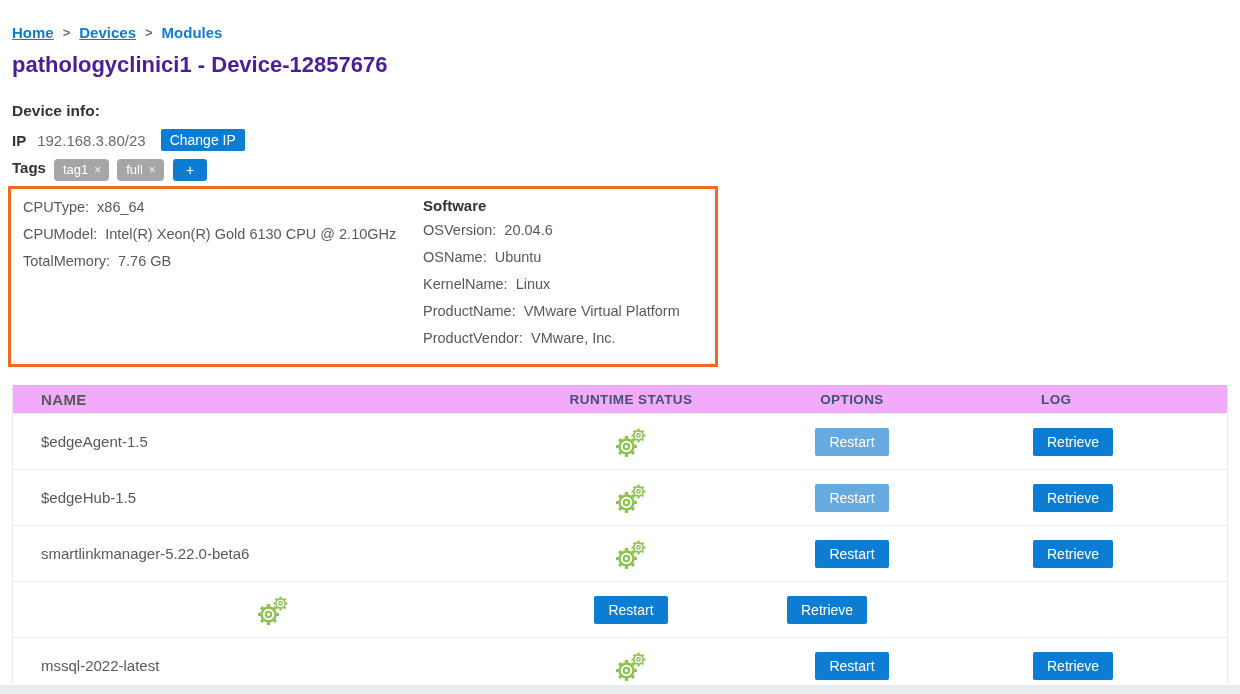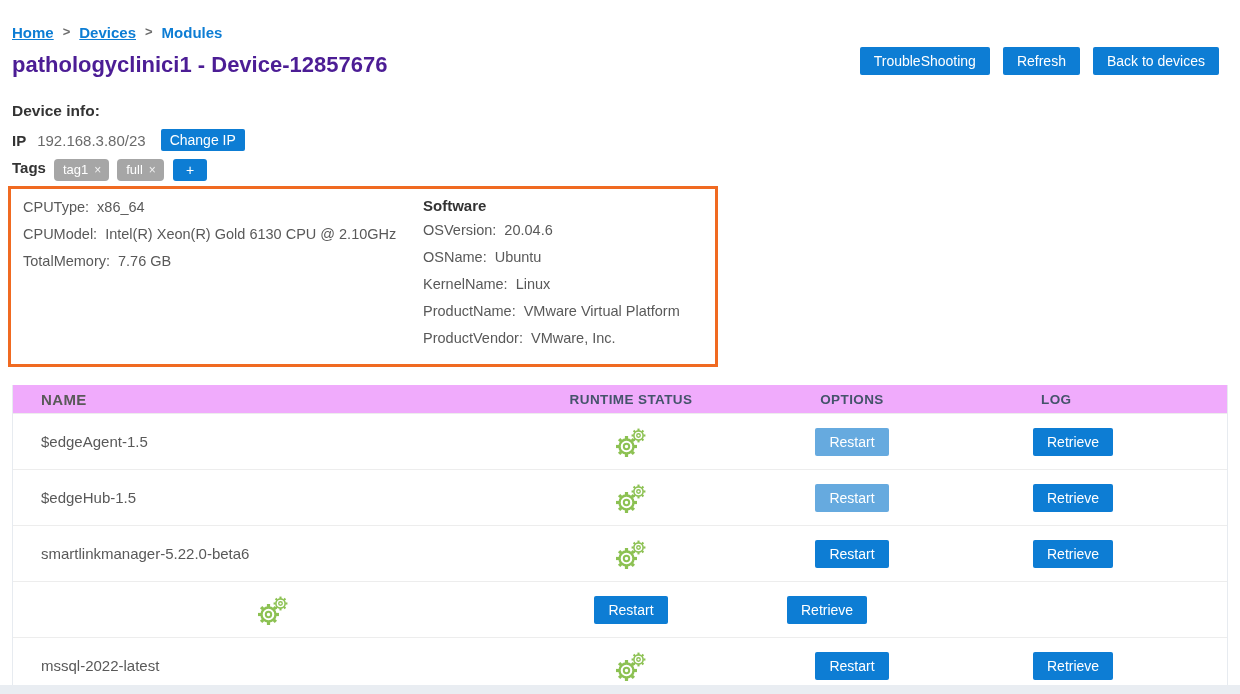--- a/index.html
+++ b/index.html
@@ -8,21 +8,21 @@
     width: 1240px; height: 694px;
     background: #ffffff;
     font-family: "Liberation Sans", sans-serif;
     color: #595959;
     position: relative;
     overflow: hidden;
   }
   .page { padding: 24px 12px 0 12px; }
 
   
-  .breadcrumb { font-size: 15px; font-weight: bold; display: flex; gap: 9px; }
+  .breadcrumb { font-size: 15px; font-weight: bold; display: flex; align-items: center; gap: 9px; }
   .breadcrumb a { color: #0d7dd4; text-decoration: underline; cursor: pointer; }
   .breadcrumb .current { color: #0d7dd4; text-decoration: none; }
   .breadcrumb .sep { color: #6d6d6d; font-weight: bold; font-size: 13px; }
 
   
   .page-title { font-size: 22px; font-weight: bold; color: #4c1d95; margin-top: 11px; }
 
   
   .top-actions { position: absolute; top: 47px; right: 21px; display: flex; gap: 13px; }
   .btn {
@@ -113,25 +113,20 @@
   <div class="breadcrumb">
     <a>Home</a>
     <span class="sep">&gt;</span>
     <a>Devices</a>
     <span class="sep">&gt;</span>
     <span class="current">Modules</span>
   </div>
 
   <div class="page-title">pathologyclinici1 - Device-12857676</div>
 
-  <div class="top-actions">
-    <button class="btn">TroubleShooting</button>
-    <button class="btn">Refresh</button>
-    <button class="btn">Back to devices</button>
-  </div>
 
   <div class="section-heading">Device info:</div>
 
   <div class="ip-row">
     <span class="ip-label">IP</span>
     <span class="ip-value">192.168.3.80/23</span>
     <button class="btn small">Change IP</button>
   </div>
 
   <div class="tags-row">

